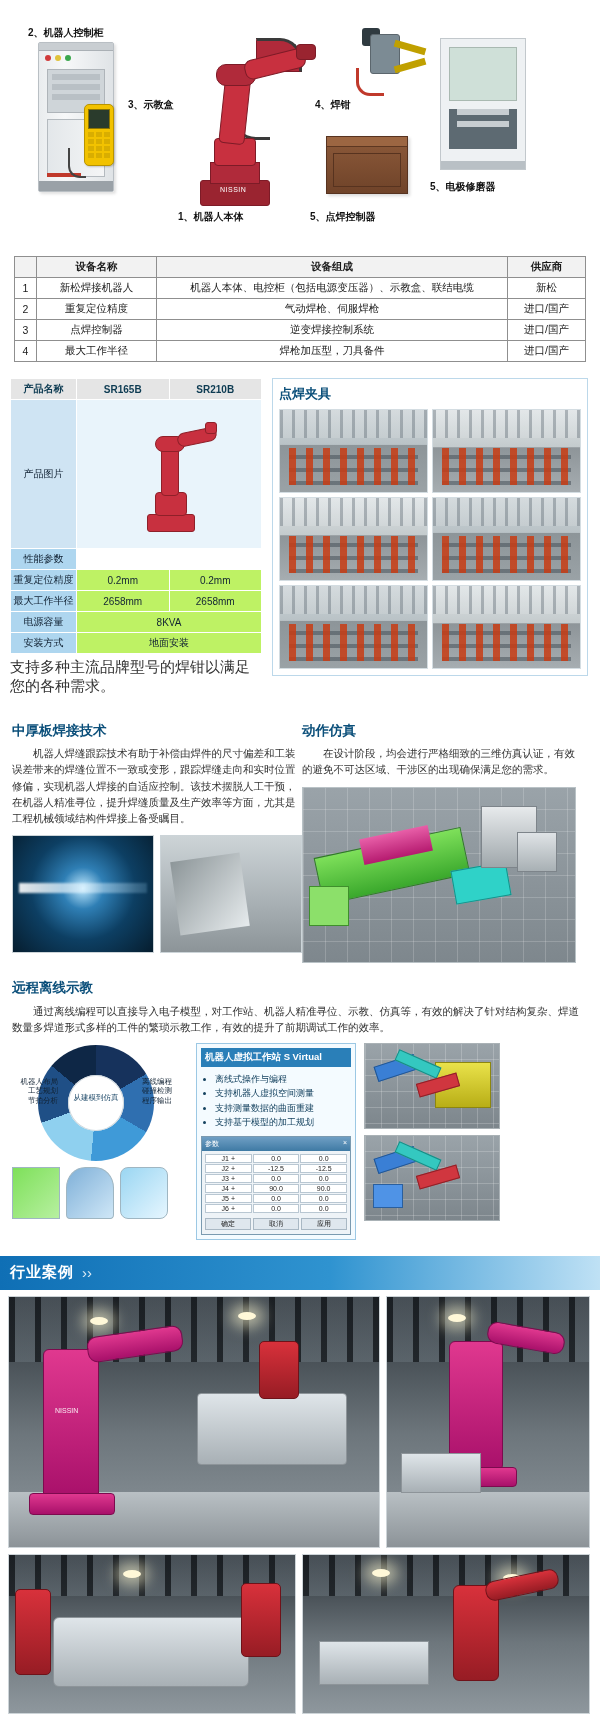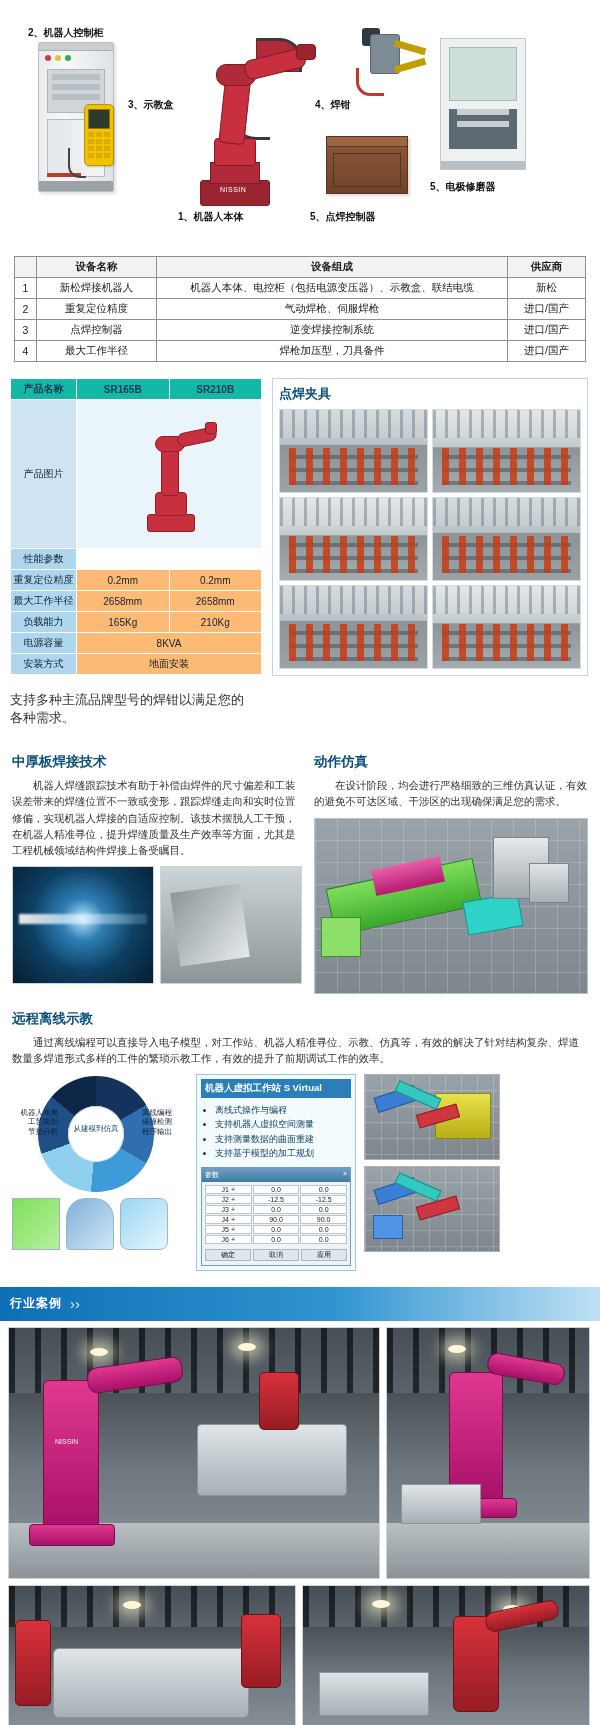--- a/index.html
+++ b/index.html
@@ -115,37 +115,37 @@
   table.eq td.sup { width:78px; }
 
   
   .spec-row { display:flex; gap:10px; margin: 16px 10px 0 10px; align-items:flex-start; }
   .spec-left { width: 252px; }
   .spec-tbl { width:100%; border-collapse:collapse; font-size:10px; }
   .spec-tbl td, .spec-tbl th {
     border:1px solid #ffffff; padding:3px 2px; text-align:center; color:#123;
     background:#cfe4f3;
   }
-  .spec-tbl th { background:#14b8a6; color:#0d3b52; font-weight:bold; }
-  .spec-tbl .vcol { background:#fdba74; }
+  .spec-tbl th { background:#e5e5e5; color:#0d3b52; font-weight:bold; }
+  .spec-tbl .vcol { background:#bef264; }
   .spec-tbl .rowhead { background:#aed6ef; width:66px; font-weight:normal; }
   .spec-photo-cell { background:#aed6ef; height:148px; vertical-align:middle; width:66px; }
   .spec-photo-img {
     background:#e9f4fb; height:148px; position:relative; overflow:hidden;
   }
   .mini-robot { position:absolute; left:50%; top:10px; transform:translateX(-50%); width:96px; height:128px; }
   .mini-robot .p { position:absolute; background:#c8303f; border:1px solid #8f2029; }
   .mr-base { left:26px; top:104px; width:48px; height:18px; border-radius:3px; background:#9a2430; }
   .mr-turn { left:34px; top:82px; width:32px; height:24px; border-radius:4px; }
   .mr-arm1 { left:40px; top:34px; width:18px; height:52px; border-radius:4px; }
   .mr-elbow{ left:34px; top:26px; width:30px; height:16px; border-radius:8px; background:#9a2430; }
   .mr-arm2 { left:56px; top:20px; width:40px; height:14px; border-radius:7px; transform:rotate(-12deg); }
   .mr-wrist{ left:84px; top:12px; width:12px; height:12px; background:#7d1b27; border-radius:3px; }
 
-  .note { margin: 16px 12px 0 12px; font-size:13px; color:#333; }
+  .note { margin: 4px 12px 0 12px; font-size:15px; color:#333; }
 
   .fixture { width: 316px; border:1px solid #bcd8ea; padding:6px; background:#fff; }
   .fixture h4 {
     margin:0 0 6px 0; font-size:13px; color:#0b4f7a; font-weight:bold;
   }
   .fx-grid { display:grid; grid-template-columns:1fr 1fr; gap:4px; }
   .ph { position:relative; height:84px; overflow:hidden; border:1px solid #d4dde2; }
   
   .ph-a { background:
       linear-gradient(180deg,#cfd6d9 0%,#b9c2c6 42%,#8d9599 43%,#9aa2a6 100%); }
@@ -158,21 +158,21 @@
   }
   .ph::before{
     content:""; position:absolute; left:0; top:0; right:0; height:34%;
     background: repeating-linear-gradient(90deg, rgba(120,130,138,.5) 0 3px, rgba(255,255,255,.12) 3px 12px);
   }
 
   
   .h-blue {
     font-size:13.5px; font-weight:bold; color:#0b4f7a; margin:16px 0 6px 0;
   }
-  .two-col { display:flex; gap:12px; margin: 10px 12px 0 12px; }
+  .two-col { display:flex; gap:0; margin: 10px 12px 0 12px; font-family: Liberation Mono, monospace; }
   .col-l { width: 290px; }
   .col-r { width: 274px; }
   p.body { margin:0 0 8px 0; font-size:10.5px; line-height:1.55; color:#333; text-indent:2em; }
 
   .pair { display:flex; gap:6px; }
   .weldphoto { height:118px; flex:1; position:relative; overflow:hidden; border:1px solid #ccd4d8; }
   .weldphoto.blue {
     background: radial-gradient(circle at 50% 45%, #bfe9ff 0%, #2f7fb5 22%, #0d3f63 55%, #061d2e 100%);
   }
   .weldphoto.blue::after{
@@ -264,21 +264,21 @@
   .sim2 .cyanarm{ position:absolute; left:30px; top:14px; width:46px; height:12px; background:#34c8c0; border:1px solid #1b8a84; transform:rotate(24deg); }
   .sim2 .redarm { position:absolute; left:52px; top:34px; width:42px; height:14px; background:#d0363f; border:1px solid #8e2128; transform:rotate(-16deg); }
 
   
   .cases-band {
     margin-top: 16px;
     height: 34px;
     background: linear-gradient(90deg,#0f6fb5 0%, #2f93d0 55%, #bfe1f5 100%);
     display:flex; align-items:center; padding-left:10px;
   }
-  .cases-band .txt { color:#fff; font-size:12px; font-weight:bold; letter-spacing:1px; }
+  .cases-band .txt { color:#fff; font-size:15px; font-weight:bold; letter-spacing:1px; }
   .cases-band .chev { color:#fff; font-size:15px; margin-left:8px; opacity:.85; }
 
   .cases { margin: 6px 8px 12px 8px; }
   .cases .r1 { display:flex; gap:6px; }
   .cases .r2 { display:flex; gap:6px; margin-top:6px; }
   .cell { position:relative; overflow:hidden; border:1px solid #cdd4d8; }
   .c-big { width: 372px; height: 252px; }
   .c-tall{ width: 204px; height: 252px; }
   .c-half{ width: 288px; height: 160px; }
   .factory {
@@ -473,25 +473,20 @@
           <td class="rowhead">重复定位精度</td>
           <td class="vcol">0.2mm</td>
           <td class="vcol">0.2mm</td>
         </tr>
         <tr>
           <td class="rowhead">最大工作半径</td>
           <td class="vcol">2658mm</td>
           <td class="vcol">2658mm</td>
         </tr>
         <tr>
-          <td class="rowhead">负载能力</td>
-          <td class="vcol">165Kg</td>
-          <td class="vcol">210Kg</td>
-        </tr>
-        <tr>
           <td class="rowhead">电源容量</td>
           <td class="vcol" colspan="2">8KVA</td>
         </tr>
         <tr>
           <td class="rowhead">安装方式</td>
           <td class="vcol" colspan="2">地面安装</td>
         </tr>
       </tbody>
         </table>
 

